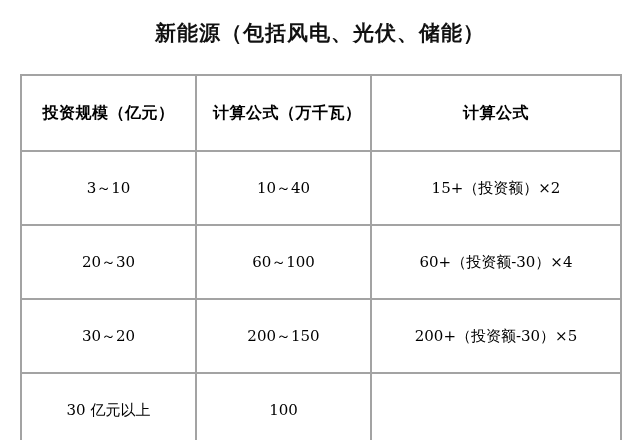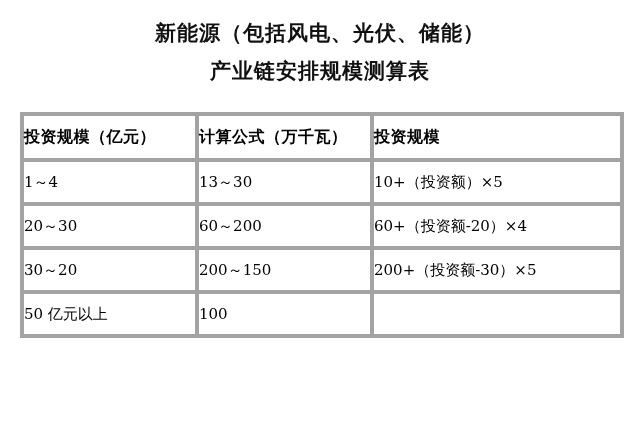--- a/index.html
+++ b/index.html
@@ -35,24 +35,25 @@
   .table-wrap {
     margin: 22px auto 0 auto;
     width: 600px;
   }
   table.main-table {
     border-collapse: collapse;
     width: 600px;
     table-layout: fixed;
   }
   table.main-table td, table.main-table th {
-    border: 4px solid #a3a3a3;
+    border: 2px solid #a3a3a3;
+    text-align: center;
     vertical-align: middle;
     font-weight: normal;
-    padding: 0;
+    padding: 16px;
   }
   table.main-table thead td {
     height: 42px;
     font-size: 16px;
     font-weight: bold;
     letter-spacing: 0.5px;
   }
   table.main-table tbody td {
     height: 40px;
     font-size: 15px;
@@ -65,80 +66,79 @@
     white-space: nowrap;
   }
 </style>
 </head>
 <body>
 
 <div class="page">
 
   <div class="title-block">
     <div class="title-line">新能源（包括风电、光伏、储能）</div>
-    <div class="title-line">产业链安排规模测算表</div>
   </div>
 
   <div class="table-wrap">
     <table class="main-table">
       <colgroup>
         <col class="col-a">
         <col class="col-b">
         <col class="col-c">
       </colgroup>
       <thead>
         <tr>
           <td>
             <span class="cell-inner">投资规模（亿元）</span>
           </td>
           <td>
             <span class="cell-inner">计算公式（万千瓦）</span>
           </td>
           <td>
-            <span class="cell-inner">投资规模</span>
+            <span class="cell-inner">计算公式</span>
           </td>
         </tr>
       </thead>
       <tbody>
         <tr>
           <td>
-            <span class="cell-inner">1～4</span>
+            <span class="cell-inner">3～10</span>
           </td>
           <td>
-            <span class="cell-inner">13～30</span>
+            <span class="cell-inner">10～40</span>
           </td>
           <td>
-            <span class="cell-inner">10+（投资额）×5</span>
+            <span class="cell-inner">15+（投资额）×2</span>
           </td>
         </tr>
         <tr>
           <td>
             <span class="cell-inner">20～30</span>
           </td>
           <td>
-            <span class="cell-inner">60～200</span>
+            <span class="cell-inner">60～100</span>
           </td>
           <td>
-            <span class="cell-inner">60+（投资额-20）×4</span>
+            <span class="cell-inner">60+（投资额-30）×4</span>
           </td>
         </tr>
         <tr>
           <td>
             <span class="cell-inner">30～20</span>
           </td>
           <td>
             <span class="cell-inner">200～150</span>
           </td>
           <td>
             <span class="cell-inner">200+（投资额-30）×5</span>
           </td>
         </tr>
         <tr>
           <td>
-            <span class="cell-inner">50 亿元以上</span>
+            <span class="cell-inner">30 亿元以上</span>
           </td>
           <td>
             <span class="cell-inner">100</span>
           </td>
           <td>
             <span class="cell-inner"></span>
           </td>
         </tr>
       </tbody>
     </table>

